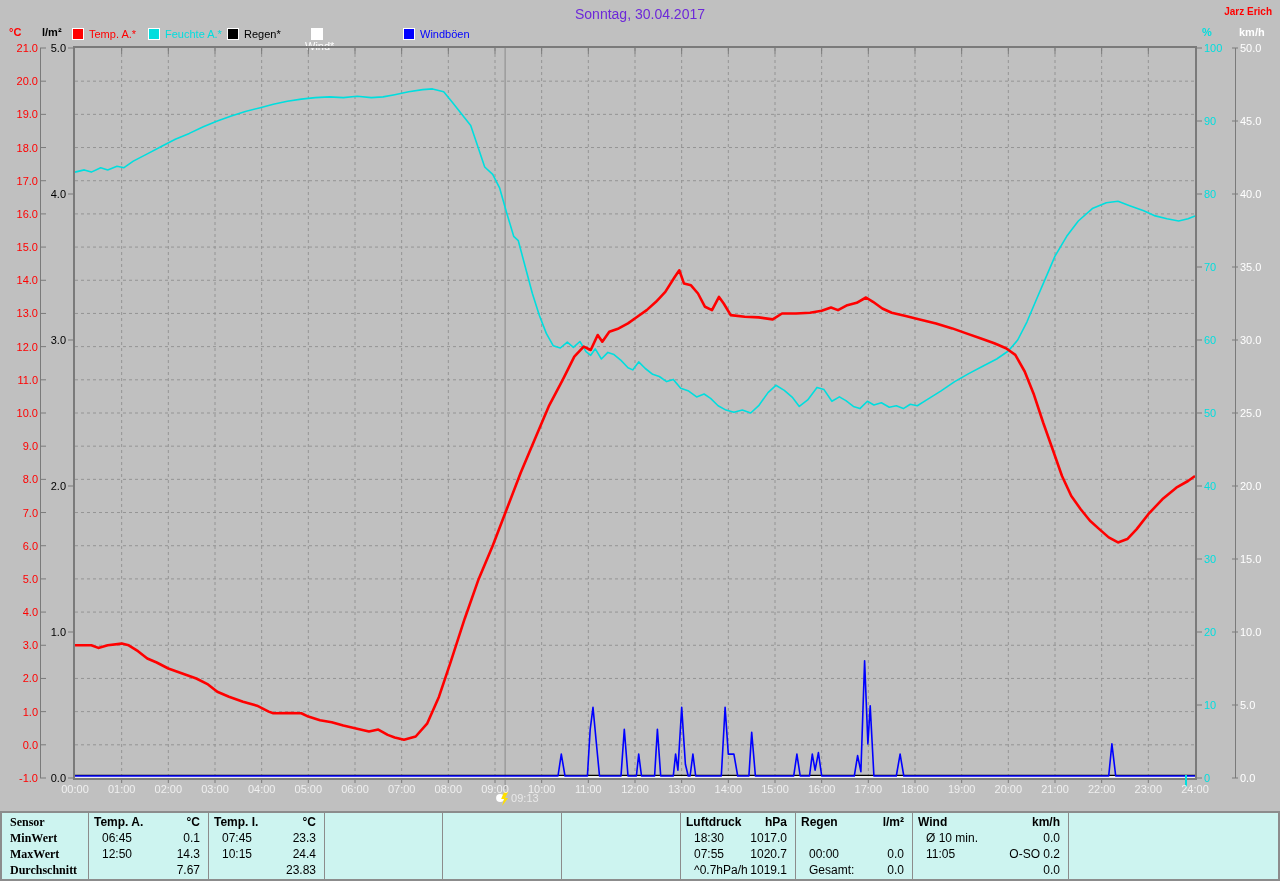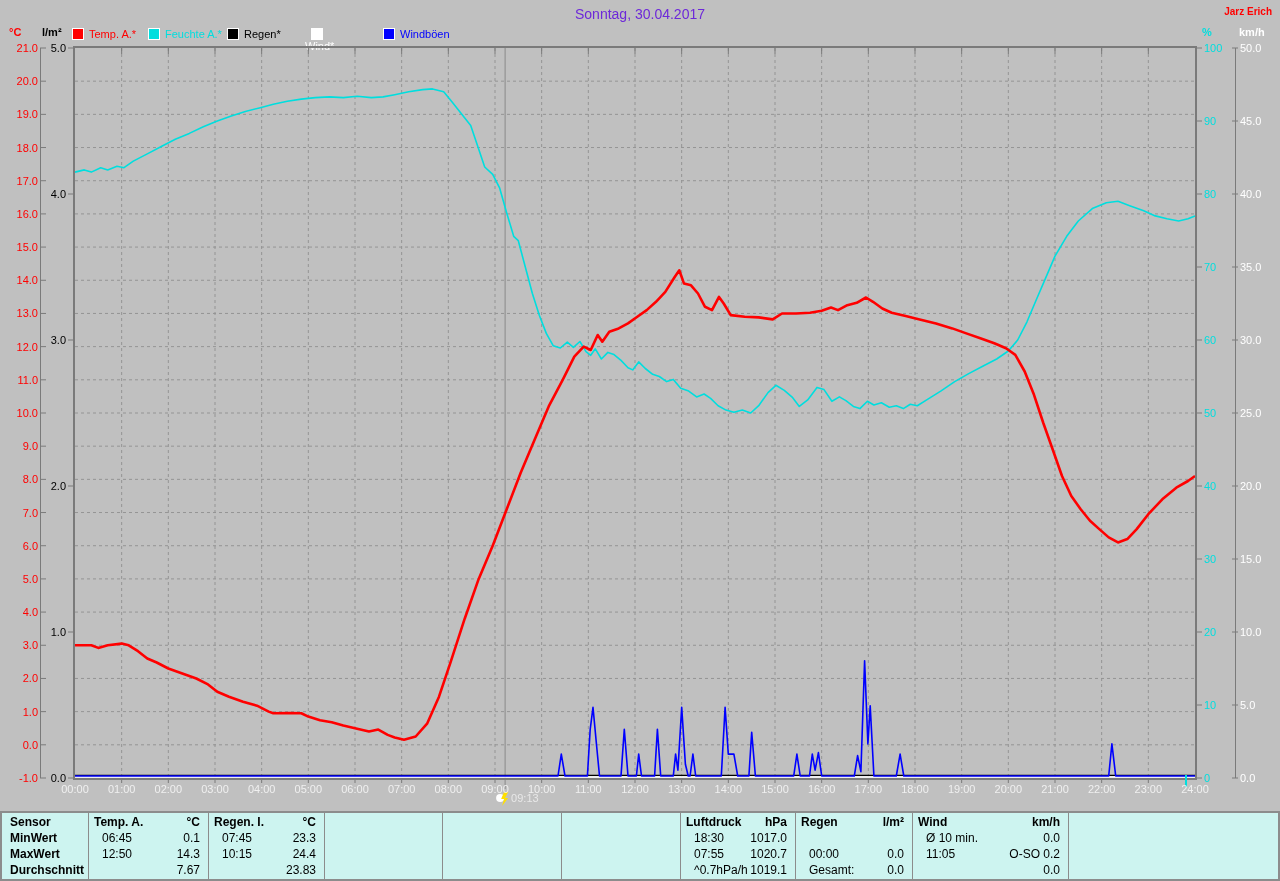--- a/index.html
+++ b/index.html
@@ -20,21 +20,21 @@
   #chart text{font-family:"Liberation Sans",sans-serif;font-size:11px;}
   #infotable{position:absolute;left:0;top:811px;width:1280px;height:70px;background:#cdf4f0;
              border:2px solid #8c8c8c;box-sizing:border-box;}
   .tcol{position:absolute;top:0;height:66px;border-right:1px solid #8c8c8c;box-sizing:border-box;
         font-size:12px;color:#000;padding-top:1px;}
   .tcol:last-child{border-right:none;}
   .trow{height:16px;line-height:16px;display:flex;justify-content:space-between;
         padding:0 8px 0 5px;white-space:nowrap;overflow:hidden;}
   .trow.hdr span{font-weight:bold;}
   .trow .a.ind{padding-left:8px;}
-  .tcol.rowlabels .trow span{font-weight:bold;padding-left:3px;}
+  .tcol.rowlabels .trow span{font-weight:bold;padding-left:3px;font-family:Liberation Serif, serif;}
 </style>
 </head>
 <body>
 
 <div class="app">
   <div class="title">Sonntag, 30.04.2017</div>
   <div class="author">Jarz Erich</div>
 
   <span class="unit" id="unit-temp">°C</span>
   <span class="unit" id="unit-rain">l/m²</span>
@@ -51,21 +51,21 @@
         <span style="color: rgb(0, 222, 222);">Feuchte A.*</span>
       </div>
       <div class="legend-item" style="left: 227px;">
         <span class="sw" style="background: rgb(0, 0, 0);"></span>
         <span style="color: rgb(0, 0, 0);">Regen*</span>
       </div>
       <div class="legend-item" style="left: 305px; flex-direction: column;">
         <span class="sw" style="background: rgb(255, 255, 255);"></span>
         <span style="color: rgb(255, 255, 255);">Wind*</span>
       </div>
-      <div class="legend-item" style="left: 383px;">
+      <div class="legend-item" style="left: 403px;">
         <span class="sw" style="background: rgb(0, 0, 255);"></span>
         <span style="color: rgb(0, 0, 255);">Windböen</span>
       </div>
     </div>
 
   <svg id="chart" width="1280" height="811">
       <g>
         <line x1="121.66666666666666" y1="48" x2="121.66666666666666" y2="778" stroke="#949494" stroke-width="1" stroke-dasharray="3 3"></line>
         <line x1="168.33333333333331" y1="48" x2="168.33333333333331" y2="778" stroke="#949494" stroke-width="1" stroke-dasharray="3 3"></line>
         <line x1="215" y1="48" x2="215" y2="778" stroke="#949494" stroke-width="1" stroke-dasharray="3 3"></line>
@@ -335,21 +335,21 @@
           <span class="a ind">12:50</span>
           <span class="b">14.3</span>
         </div>
         <div class="trow data">
           <span class="a ind"></span>
           <span class="b">7.67</span>
         </div>
       </div>
       <div class="tcol" style="left: 207px; width: 116px;">
         <div class="trow hdr">
-          <span>Regen. I.</span>
+          <span>Temp. I.</span>
           <span>°C</span>
         </div>
         <div class="trow data">
           <span class="a ind">07:45</span>
           <span class="b">23.3</span>
         </div>
         <div class="trow data">
           <span class="a ind">10:15</span>
           <span class="b">24.4</span>
         </div>

